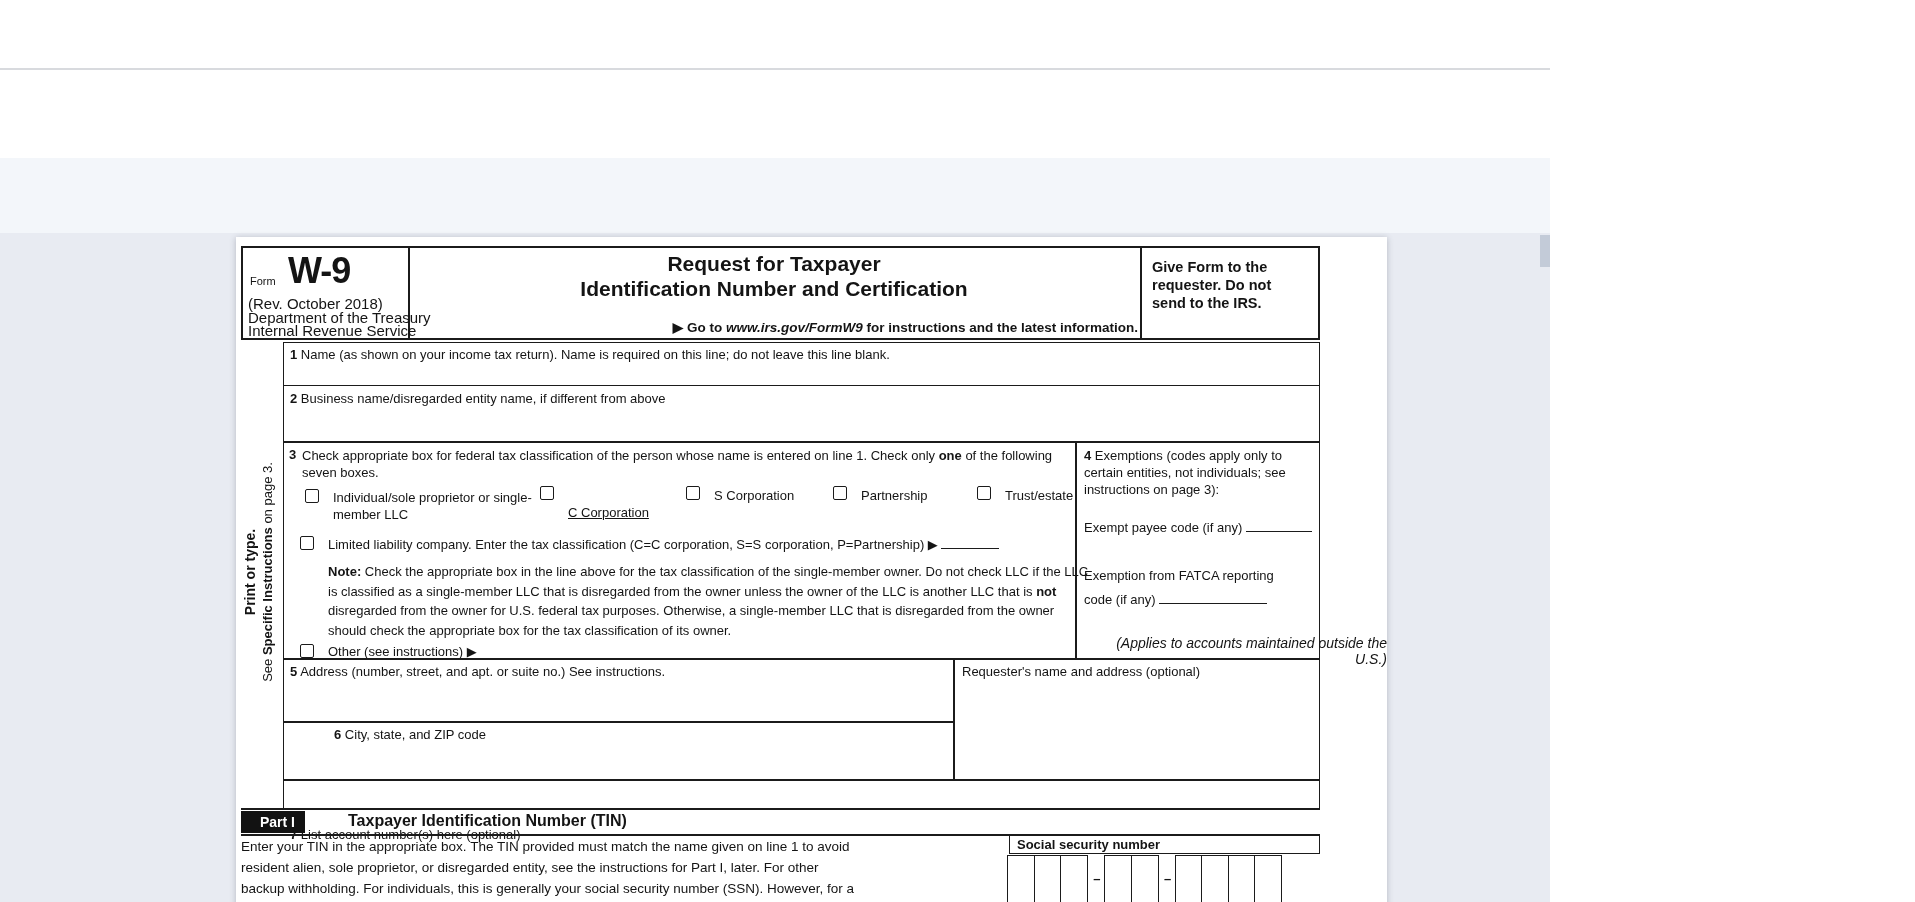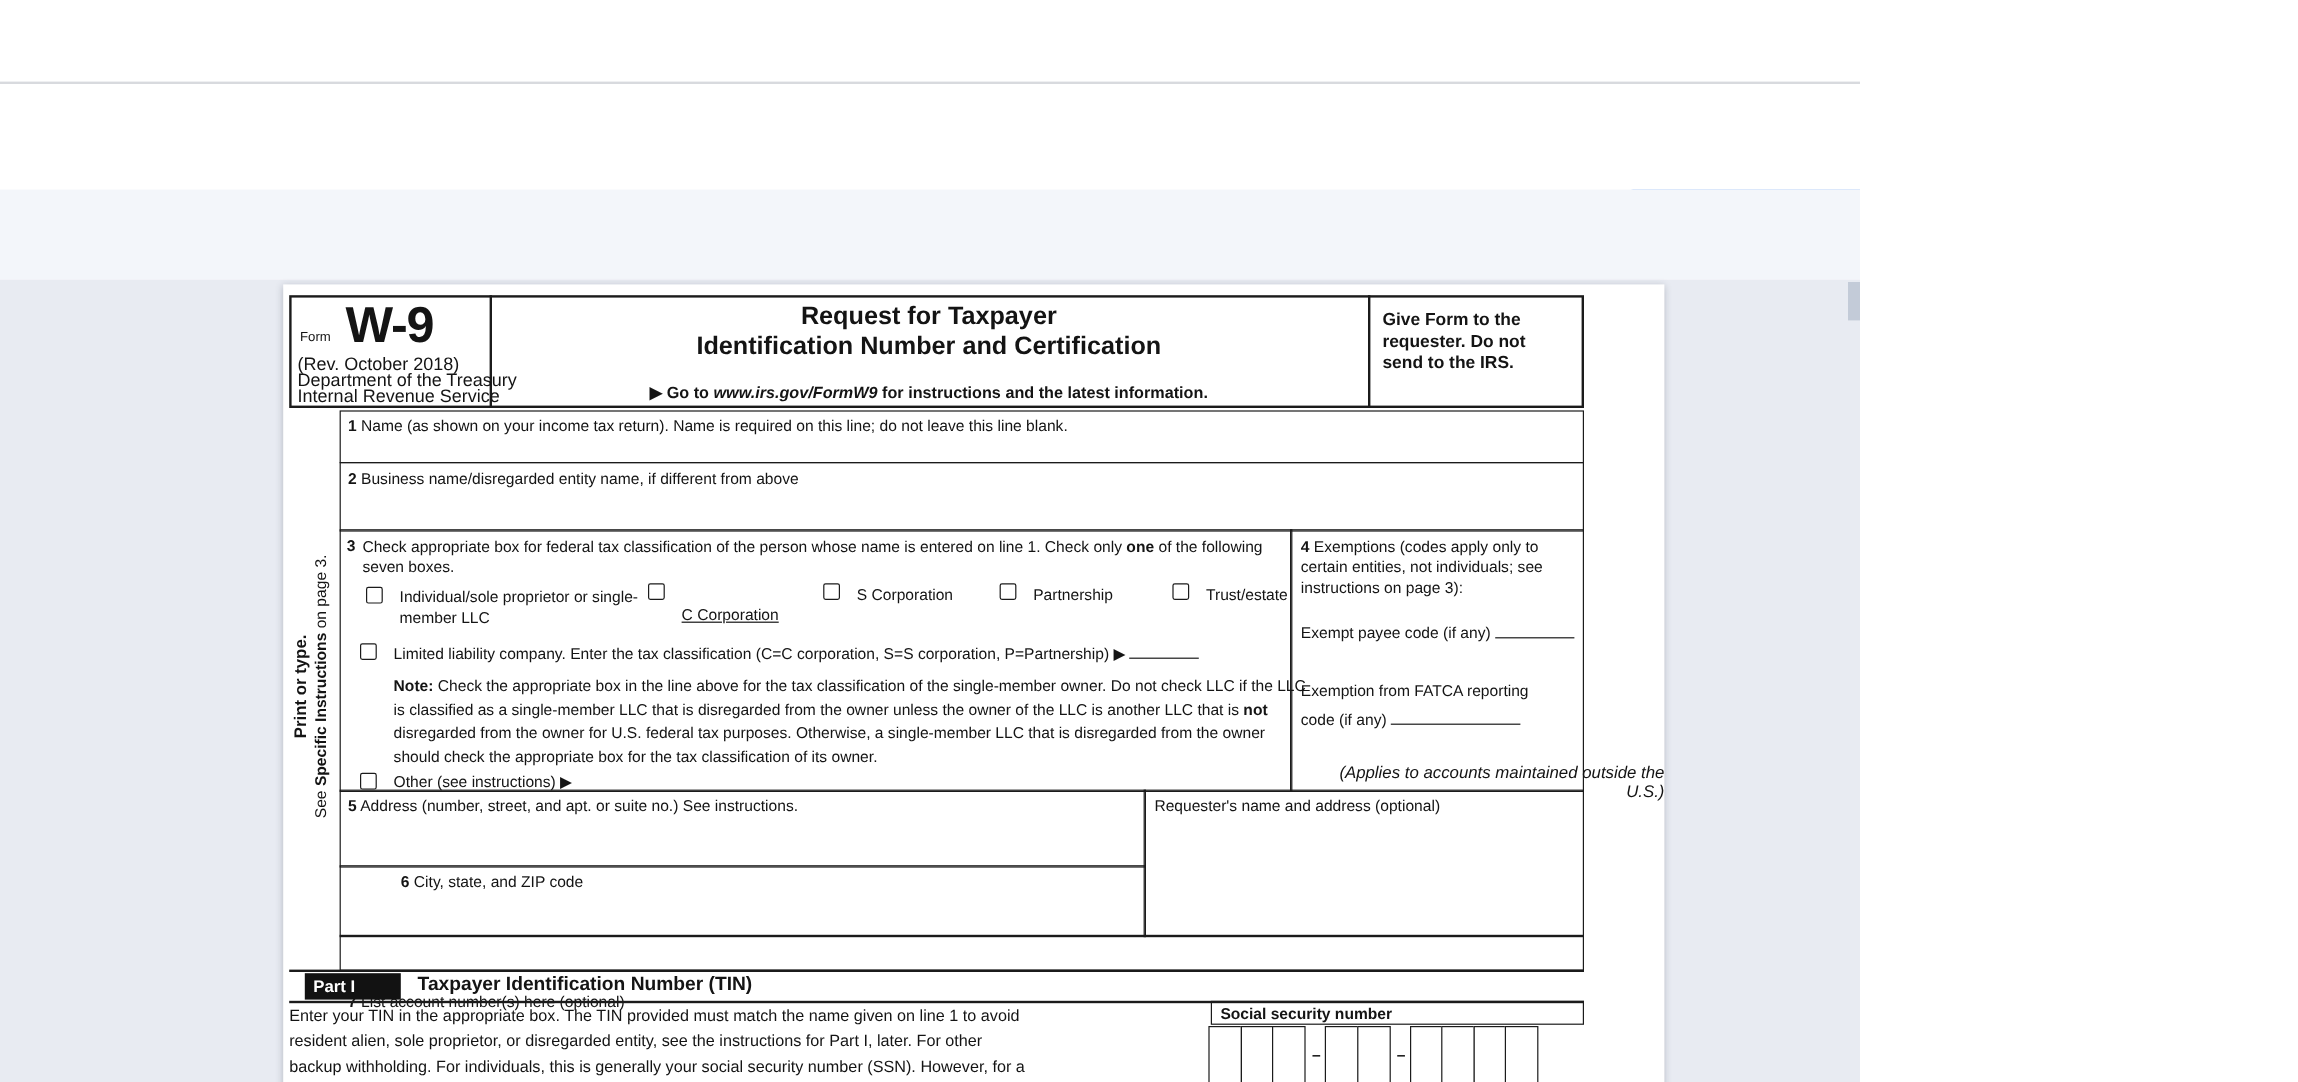--- a/index.html
+++ b/index.html
@@ -39,36 +39,36 @@
 
   .abs { position:absolute; }
   .b { font-weight:bold; }
   .i { font-style:italic; }
   .box { position:absolute; border:1.6px solid #1b1b1b; }
   .vline { position:absolute; width:2px; background:#1b1b1b; }
   .hline { position:absolute; height:2px; background:#1b1b1b; }
   .cbx { position:absolute; width:14px; height:14px; border:1.7px solid #1b1b1b; border-radius:2px; background:#fff; }
   .blank { display:inline-block; border-bottom:1.5px solid #1b1b1b; height:12px; vertical-align:baseline; }
 
-  .f-name { font-size:42px; font-weight:bold; letter-spacing:-1px; line-height:36px; }
+  .f-name { font-size:36px; font-weight:bold; letter-spacing:-1px; line-height:36px; }
   .f-small { font-size:15px; line-height:13px; }
   .f-title { font-size:21px; font-weight:bold; line-height:25px; text-align:center; }
   .f-goto { font-size:13.5px; font-weight:bold; text-align:center; }
   .f-give { font-size:14.5px; font-weight:bold; line-height:18px; }
 
   .vtext { position:absolute; left:5px; top:105px; width:42px; height:460px; }
   .vtext-inner { position:absolute; left:50%; top:50%; width:460px; height:40px;
                  transform:translate(-50%,-50%) rotate(-90deg); text-align:center; line-height:17px; }
   .vtext-inner .l1 { font-size:14px; font-weight:bold; }
   .vtext-inner .l2 { font-size:13px; }
 
   .rownum { font-weight:bold; }
   .note-par { line-height:19.5px; width:762px; }
-  .p1-badge { position:absolute; left:18px; top:574px; width:80px; height:22px; background:#121212;
-              color:#fff; font-weight:bold; font-size:14px; line-height:22px; padding-left:7px; }
+  .p1-badge { position:absolute; left:5px; top:574px; width:64px; height:22px; background:#121212;
+              color:#fff; font-weight:bold; font-size:14px; line-height:22px; padding-left:19px; }
   .p1-title { position:absolute; left:112px; top:575px; font-size:16px; font-weight:bold; }
   .p1-par { position:absolute; left:5px; top:599px; width:768px; font-size:13.5px; line-height:21px; }
   .p1-par span { display:block; }
   .ssn-row { position:absolute; left:773px; top:618px; display:flex; }
   .ssn-cell { width:28px; height:52px; border:1.7px solid #1b1b1b; margin-left:-1.7px; background:#fff; }
   .ssn-dash { width:18px; text-align:center; font-weight:bold; padding-top:16px; }
 </style>
 </head>
 <body>
 
@@ -108,21 +108,21 @@
       <div class="vline" style="left:904px;top:9px;height:94px;"></div>
 
       <div class="abs" style="left:14px;top:38px;font-size:11px;">Form</div>
       <div class="abs f-name" style="left:52px;top:16px;">W-9</div>
       <div class="abs f-small" style="left:12px;top:60px;">(Rev. October 2018)</div>
       <div class="abs f-small" style="left:12px;top:74px;">Department of the Treasury</div>
       <div class="abs f-small" style="left:12px;top:87px;">Internal Revenue Service</div>
 
       <div class="abs f-title" style="left:174px;top:14px;width:728px;">Request for Taxpayer</div>
       <div class="abs f-title" style="left:174px;top:39px;width:728px;">Identification Number and Certification</div>
-      <div class="abs f-goto" style="left:174px;top:82px;width:728px;">
+      <div class="abs f-goto" style="left:174px;top:82px;width:728px;text-align:right;">
         <span>▶ Go to </span><span class="i">www.irs.gov/FormW9</span><span> for instructions and the latest information.</span>
       </div>
 
       <div class="abs f-give" style="left:916px;top:21px;">
         <span style="display:block;">Give Form to the</span>
         <span style="display:block;">requester. Do not</span>
         <span style="display:block;">send to the IRS.</span>
       </div>
 
       <div class="vtext">

